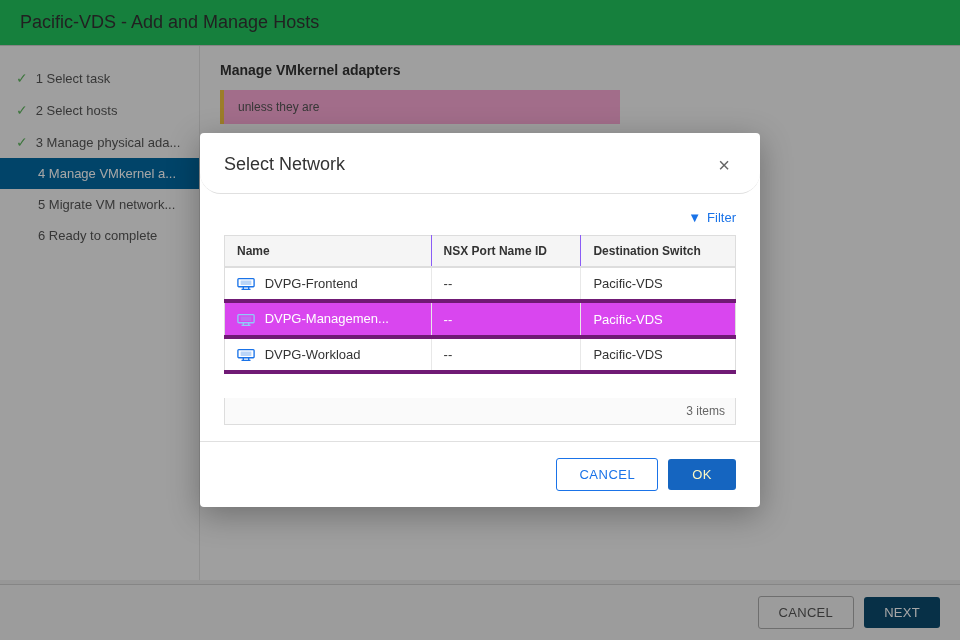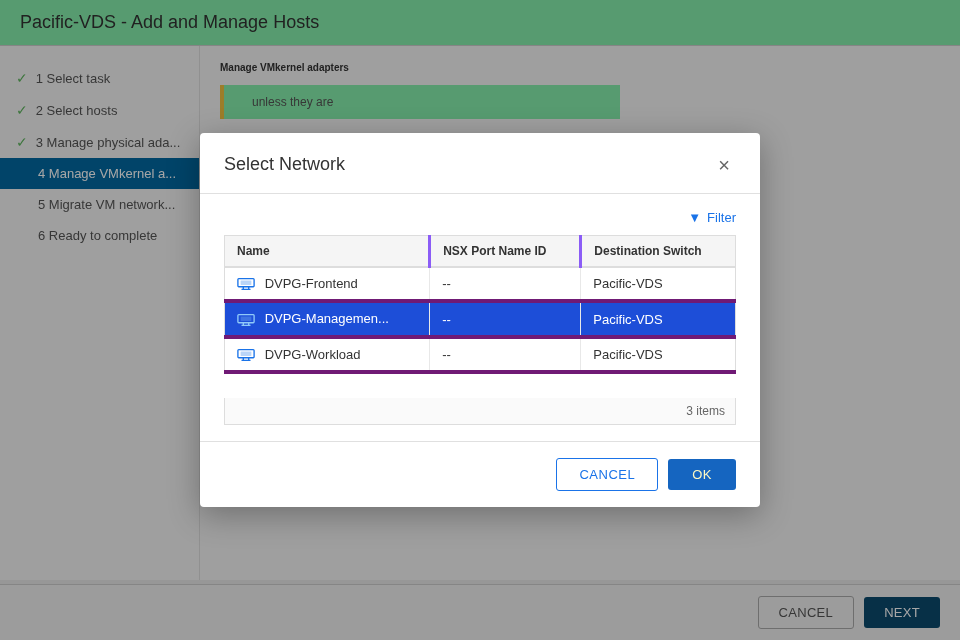--- a/index.html
+++ b/index.html
@@ -16,21 +16,21 @@
     
     .page-bg {
       width: 960px;
       height: 640px;
       background: #e8e8e8;
       position: relative;
     }
 
     
     .page-header {
-      background: #86efac;
+      background: #22c55e;
       border-bottom: 1px solid #ccc;
       padding: 12px 20px;
       font-size: 18px;
       font-weight: 300;
       color: #333;
     }
 
     
     .page-content {
       display: flex;
@@ -67,30 +67,30 @@
     }
 
     
     .right-content {
       flex: 1;
       padding: 16px 20px;
       background: #f5f5f5;
     }
 
     .section-title {
-      font-size: 10px;
+      font-size: 14px;
       font-weight: 600;
       color: #333;
       margin-bottom: 12px;
     }
 
     .warning-box {
-      background: #86efac;
+      background: #f9a8d4;
       border-left: 4px solid #f0c040;
-      padding: 10px 28px;
+      padding: 10px 14px;
       font-size: 12px;
       color: #555;
       max-width: 400px;
       margin-bottom: 12px;
     }
 
     .dest-port-label {
       font-size: 12px;
       color: #555;
       margin-bottom: 8px;
@@ -168,20 +168,21 @@
       padding: 0;
       overflow: hidden;
     }
 
     .modal-header {
       display: flex;
       align-items: center;
       justify-content: space-between;
       padding: 20px 24px 16px;
       border-bottom: 1px solid #e0e0e0;
+      border-radius: 21px;
     }
 
     .modal-title {
       font-size: 18px;
       font-weight: 400;
       color: #333;
     }
 
     .close-btn {
       background: none;
@@ -224,35 +225,35 @@
       background: #f5f5f5;
       border-bottom: 2px solid #ddd;
     }
 
     .data-table th {
       padding: 8px 12px;
       text-align: left;
       font-size: 12px;
       font-weight: 600;
       color: #333;
-      border-right: 3px solid #8b5cf6;
+      border-right: 1px solid #8b5cf6;
     }
     .data-table th:last-child { border-right: none; }
 
     .data-table td {
       padding: 8px 12px;
       font-size: 13px;
       color: #333;
       border-right: 1px solid #e8e8e8;
       border-bottom: 4px solid #701a75;
     }
     .data-table td:last-child { border-right: none; }
 
     .data-table tr.selected td {
-      background: #1d4ed8;
+      background: #d946ef;
       color: #fff;
       font-weight: 500;
     }
 
     
     .net-icon {
       width: 18px;
       height: 14px;
       vertical-align: middle;
       margin-right: 6px;

